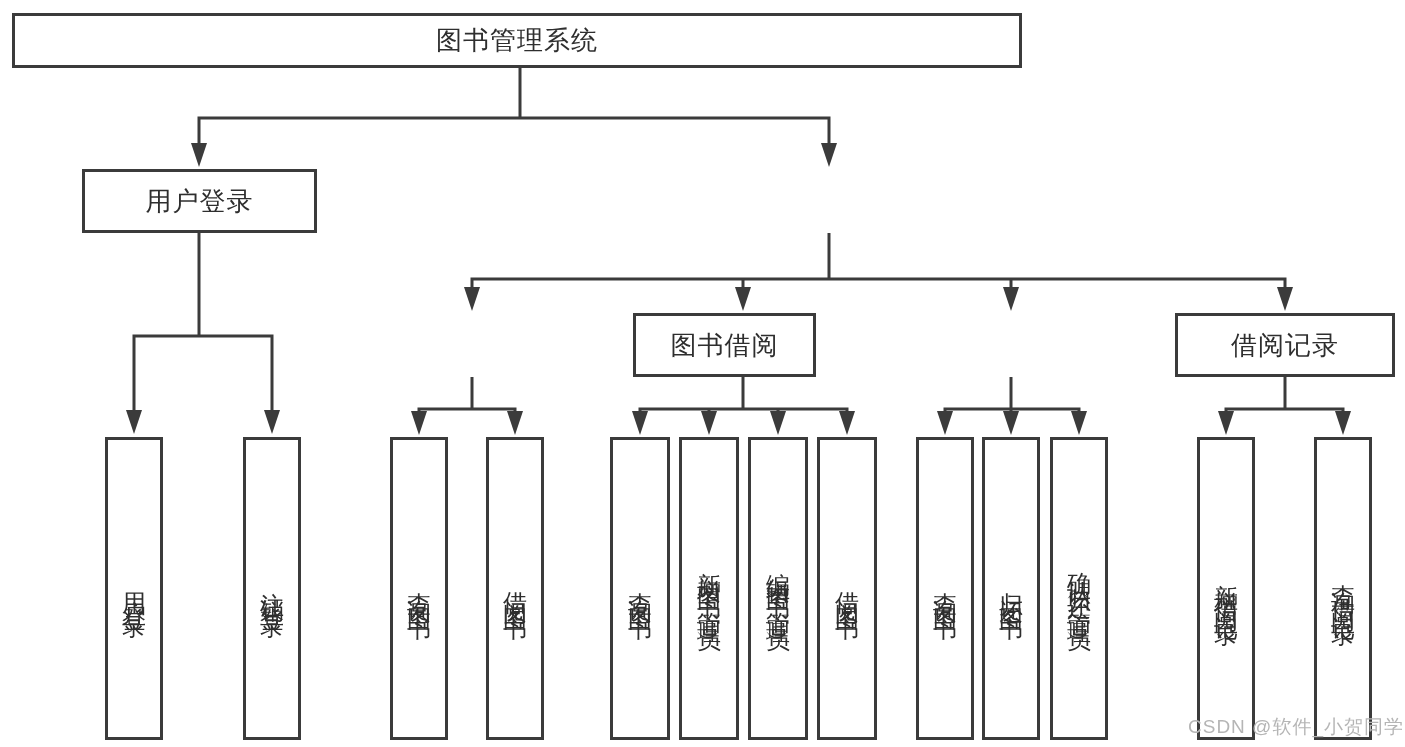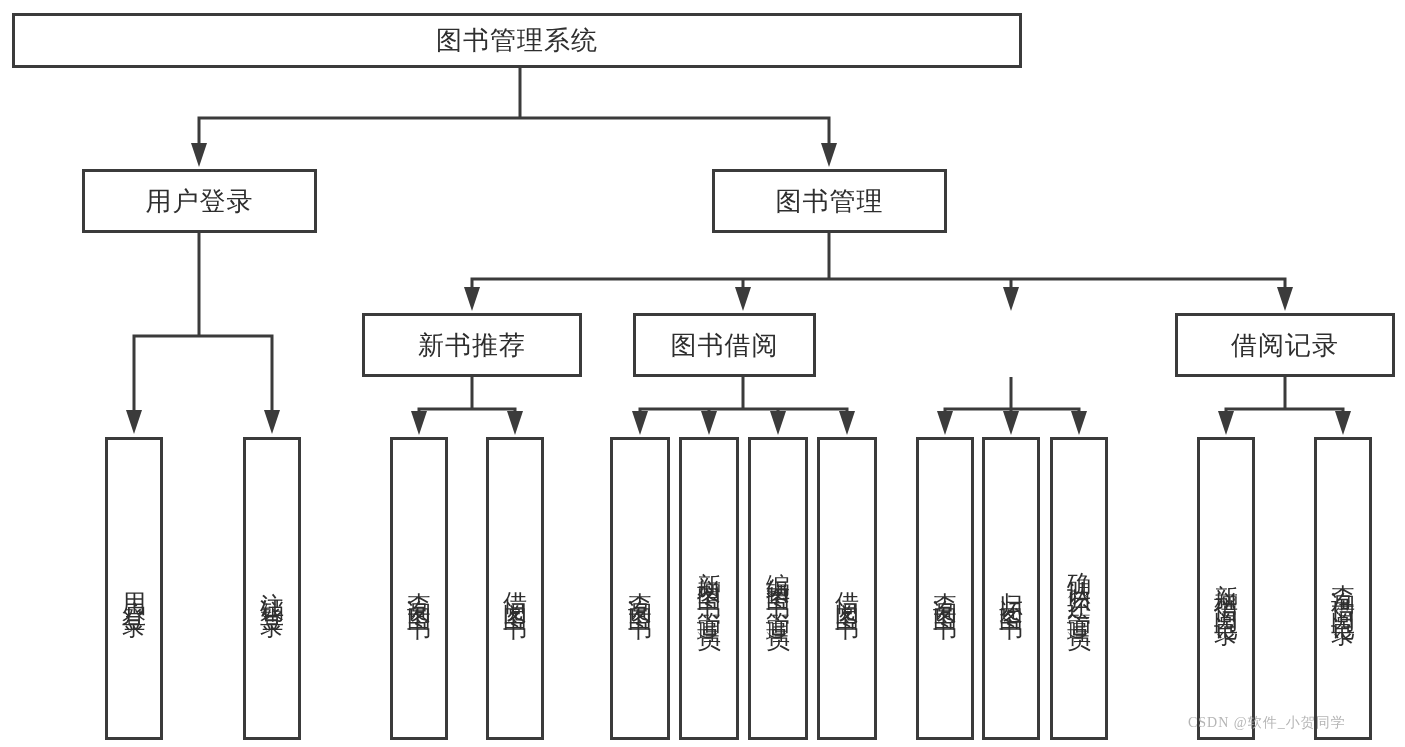--- a/index.html
+++ b/index.html
@@ -5,21 +5,21 @@
   :root{
     --line:#3b3b3b;
     --text:#2e2e2e;
     --wm:#b5b5b5;
   }
   html,body{margin:0;padding:0;background:#ffffff;}
   .canvas{
     position:relative;
     width:1405px;height:747px;
     background:#ffffff;
-    font-family:Liberation Serif, serif;
+    font-family:Liberation Sans, sans-serif;
     overflow:hidden;
   }
   .connectors{position:absolute;left:0;top:0;z-index:1;}
   .connectors path{stroke:var(--line);stroke-width:3;fill:none;}
   .connectors polygon{fill:var(--line);stroke:none;}
   .hbox{
     position:absolute;z-index:2;
     box-sizing:border-box;
     border:3px solid var(--line);
     background:#ffffff;
@@ -36,21 +36,21 @@
     display:flex;align-items:center;justify-content:center;
     writing-mode:vertical-rl;
     text-orientation:mixed;
     font-size:24px;color:var(--text);
     letter-spacing:8px;
     line-height:1;
   }
   .watermark{
     position:absolute;z-index:3;
     left:1188px;top:714px;
-    font-size:14px;
+    font-size:19px;
     color:var(--wm);
     letter-spacing:1px;
     white-space:nowrap;
   }
 </style>
 </head>
 <body>
 
 <div class="canvas">
 
@@ -105,23 +105,21 @@
       <path d="M1285 377 V409"></path>
       <path d="M1226 413 V409 H1343 V413"></path>
       <polygon points="1218,411 1234,411 1226,435"></polygon>
       <polygon points="1335,411 1351,411 1343,435"></polygon>
     </g>
   </svg>
 
   <div class="hbox" style="left:12px;top:13px;width:1010px;height:55px;">图书管理系统</div>
 
   <div class="hbox" style="left:82px;top:169px;width:235px;height:64px;">用户登录</div>
-  <div class="hbox" style="left:712px;top:169px;width:235px;height:64px;">图书管理</div>
 
-  <div class="hbox" style="left:362px;top:313px;width:220px;height:64px;">新书推荐</div>
   <div class="hbox" style="left:633px;top:313px;width:183px;height:64px;">图书借阅</div>
   <div class="hbox" style="left:1175px;top:313px;width:220px;height:64px;">借阅记录</div>
 
   <div class="vbox" style="left:105px;top:437px;width:58px;height:303px;">用户登录</div>
   <div class="vbox" style="left:243px;top:437px;width:58px;height:303px;">注销登录</div>
 
   <div class="vbox" style="left:390px;top:437px;width:58px;height:303px;">查询图书</div>
   <div class="vbox" style="left:486px;top:437px;width:58px;height:303px;">借阅图书</div>
 
   <div class="vbox" style="left:610px;top:437px;width:60px;height:303px;">查询图书</div>

